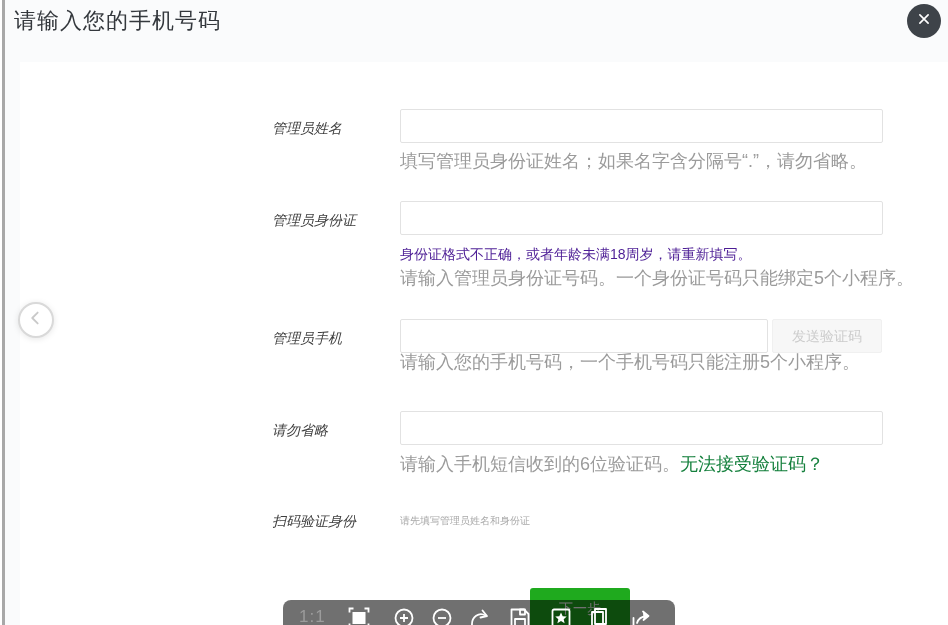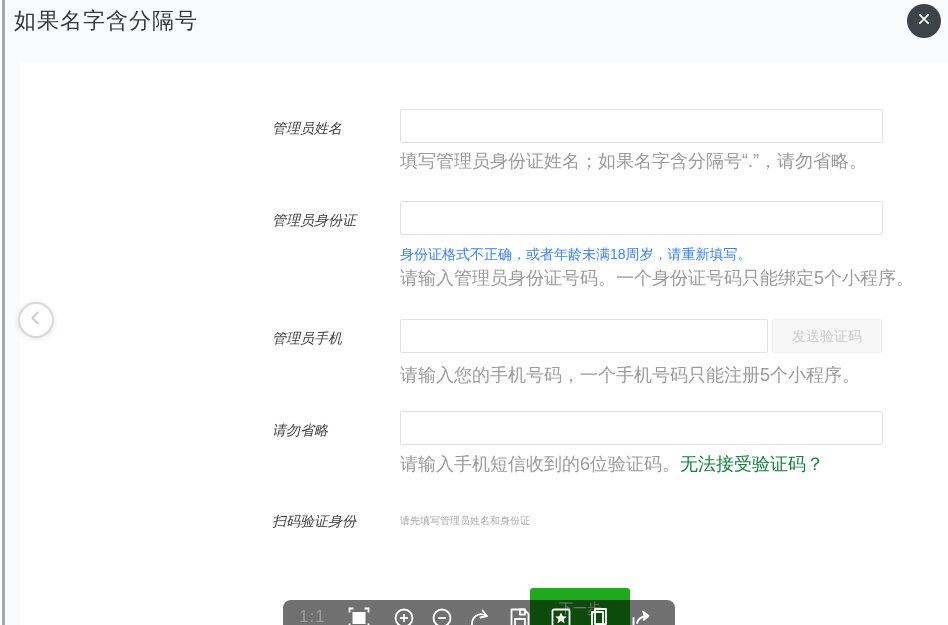--- a/index.html
+++ b/index.html
@@ -38,21 +38,21 @@
   .back-btn svg { width:20px; height:20px; }
 
   .f-label { position:absolute; left:272px; font-size:14px; color:#3f3f3f; line-height:20px;font-style:italic; }
   .f-input {
     position:absolute; left:400px; width:483px; height:34px;
     border:1px solid #e2e2e2; border-radius:2px; background:#fff;
     font-size:14px; padding:0 8px; color:#333; outline:none;
   }
   .f-input.short { width:368px; }
   .f-hint  { position:absolute; left:400px; font-size:18px; color:#9b9b9b; line-height:19px; }
-  .f-error { position:absolute; left:400px; font-size:14px; color:#3b82f6; line-height:19px; }
+  .f-error { position:absolute; left:400px; font-size:14px; color:#4c1d95; line-height:19px; }
   .f-link  { color:#15803d; text-decoration:none; cursor:pointer; }
   .f-static{ position:absolute; left:400px; font-size:10px; color:#a9a9a9; line-height:19px; }
 
   .send-btn {
     position:absolute; left:772px; top:319px; width:110px; height:34px;
     background:#f7f7f7; border:1px solid #f0f0f0; border-radius:2px;
     font-size:14px; color:#cccccc; text-align:center; line-height:32px;
     cursor:default;
   }
 
@@ -81,21 +81,21 @@
   .tb-star   { left:266px; }
   .tb-copy   { left:304px; }
   .tb-share  { left:347px; }
 </style>
 </head>
 <body>
 
 <div class="edge-white"></div>
 <div class="edge-line"></div>
 
-<div class="dlg-title">如果名字含分隔号</div>
+<div class="dlg-title">请输入您的手机号码</div>
 
 <div class="close-btn">
   <span>
     <svg viewBox="0 0 24 24">
         <path d="M6.5 6.5 L17.5 17.5 M17.5 6.5 L6.5 17.5" stroke="#ffffff" stroke-width="2.2" stroke-linecap="round" fill="none"></path>
       </svg>
   </span>
 </div>
 
 <div class="panel"></div>
@@ -113,21 +113,21 @@
 <div class="f-hint" style="top:152px">填写管理员身份证姓名；如果名字含分隔号“.”，请勿省略。</div>
 
 <div class="f-label" style="top:210px">管理员身份证</div>
 <input class="f-input" style="top: 201px;" value="">
 <div class="f-error" style="top:245px">身份证格式不正确，或者年龄未满18周岁，请重新填写。</div>
 <div class="f-hint" style="top:269px">请输入管理员身份证号码。一个身份证号码只能绑定5个小程序。</div>
 
 <div class="f-label" style="top:328px">管理员手机</div>
 <input class="f-input short" style="top: 319px;" value="">
 <div class="send-btn">发送验证码</div>
-<div class="f-hint" style="top:366px">请输入您的手机号码，一个手机号码只能注册5个小程序。</div>
+<div class="f-hint" style="top:353px">请输入您的手机号码，一个手机号码只能注册5个小程序。</div>
 
 <div class="f-label" style="top:420px">请勿省略</div>
 <input class="f-input" style="top: 411px;" value="">
 <div class="f-hint" style="top:455px"><span>请输入手机短信收到的6位验证码。</span><a class="f-link">无法接受验证码？</a></div>
 
 <div class="f-label" style="top:511px">扫码验证身份</div>
 <div class="f-static" style="top:511px">请先填写管理员姓名和身份证</div>
 
 <div class="next-btn">下一步</div>
 

